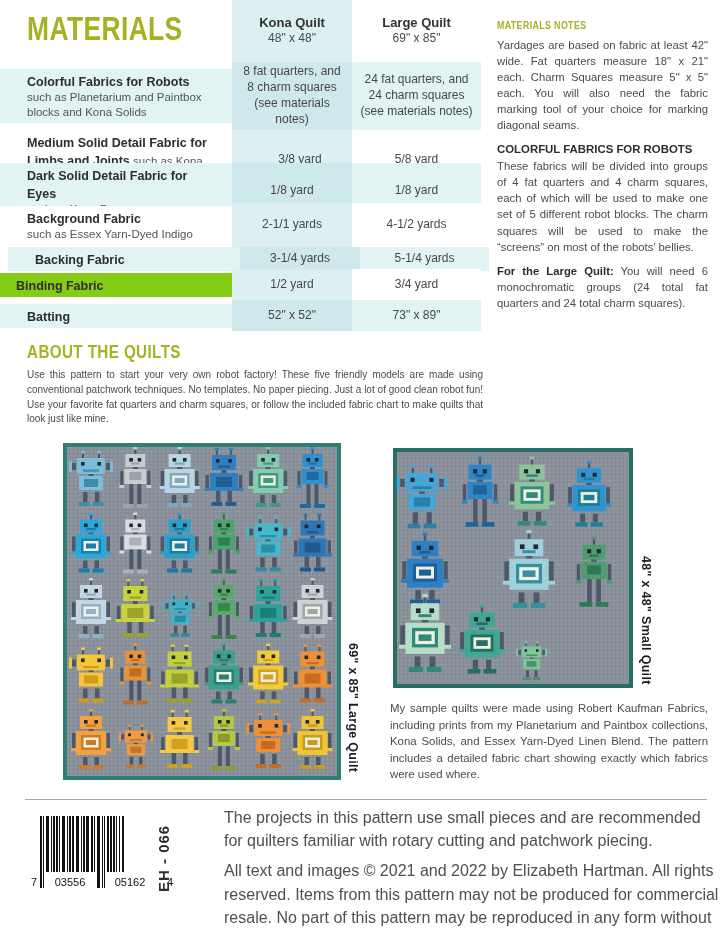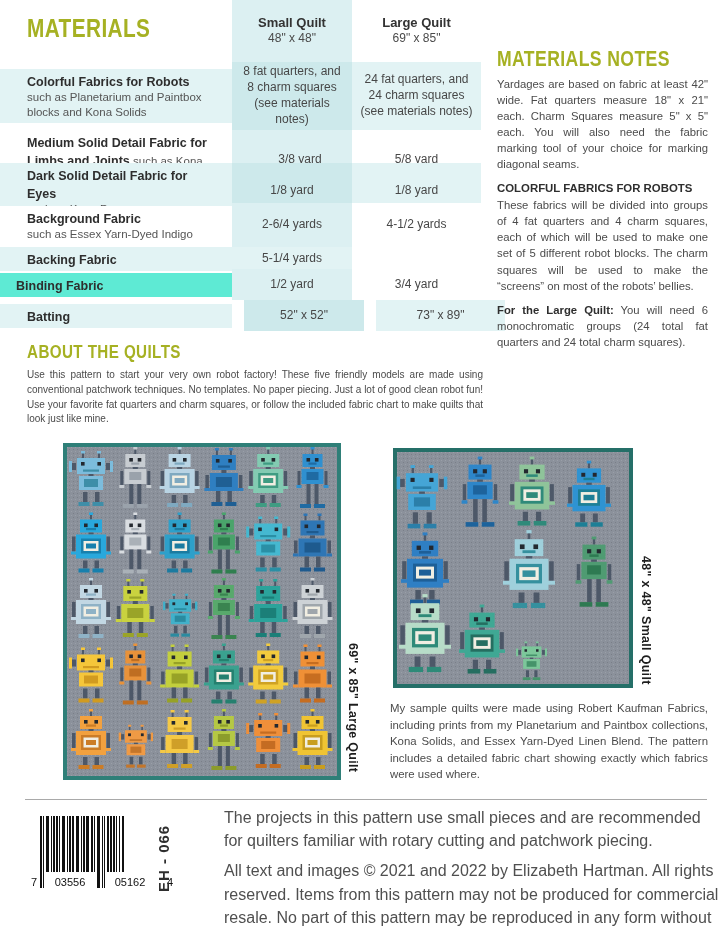--- a/index.html
+++ b/index.html
@@ -20,31 +20,31 @@
   .cx{display:inline-block;transform:scaleX(.8);transform-origin:0 60%;letter-spacing:.5px;white-space:nowrap;}
 
   
   .mtable{position:absolute;left:0;top:0;width:481px;}
   .mrow{display:grid;grid-template-columns:232px 120px 129px;align-items:center;}
   .mhead{height:62px;}
   .mhead .hcell{height:100%;display:flex;flex-direction:column;justify-content:center;text-align:center;}
   .mhead .hname{font-weight:bold;font-size:13px;color:var(--ink);line-height:1.25;}
   .mhead .hsize{font-size:12px;color:#4a4a4a;line-height:1.3;}
   .mhead .titlecell{display:flex;align-items:flex-end;padding:0 0 6px 27px;}
-  .h-materials{font-size:26px;}
+  .h-materials{font-size:33px;}
   .labelcell{padding:3px 12px 3px 27px;}
   .rowtitle{font-weight:bold;font-size:12.5px;color:#2e2e2e;line-height:1.28;}
   .rownote{font-size:11.5px;color:#555;line-height:1.28;}
   .rownote.inline{display:inline;font-weight:normal;}
   .vcell{text-align:center;font-size:12px;line-height:1.32;color:#474747;white-space:pre-line;padding:2px 4px;}
   
 
   
   .notes{position:absolute;left:497px;top:20px;width:211px;font-size:11.3px;line-height:1.42;text-align:justify;color:#4b4b4b;}
-  .notes .gt{font-size:22px;margin-bottom:6px;margin-top:28px;}
+  .notes .gt{font-size:11px;margin-bottom:6px;}
   .notes p{margin-bottom:8px;}
   .notes .subhead{font-weight:bold;color:#2e2e2e;font-size:11.4px;text-align:left;margin:2px 0 1px 0;}
   .lead{font-weight:bold;color:#2e2e2e;}
 
   
   .about{position:absolute;left:27px;top:342px;width:456px;}
   .about .gt{font-size:19px;margin-bottom:7px;}
   .about p{font-size:10px;line-height:1.48;text-align:justify;color:#4b4b4b;}
 
   
@@ -70,21 +70,21 @@
 <body>
 
 <div class="page">
 
   <div class="mtable">
     <div class="mrow mhead">
       <div class="titlecell">
         <div class="gt h-materials"><span class="cx">MATERIALS</span></div>
       </div>
       <div class="hcell" style="background:var(--band);">
-        <div class="hname">Small Quilt</div>
+        <div class="hname">Kona Quilt</div>
         <div class="hsize">48" x 48"</div>
       </div>
       <div class="hcell">
         <div class="hname">Large Quilt</div>
         <div class="hsize">69" x 85"</div>
       </div>
     </div>
     <div id="mtable-rows">
         <div class="mrow" style="height: 68px;">
           <div class="labelcell" style="background: rgb(226, 243, 244);"><span class="rowtitle">Colorful Fabrics for Robots</span><span class="rownote" style="display: block;">such as Planetarium and Paintbox blocks and Kona Solids</span></div>
@@ -100,33 +100,34 @@
           <div class="vcell" style="background: rgb(220, 240, 242); height: 100%; display: flex; align-items: center; justify-content: center; padding-left: 20px;">3/8 yard</div>
           <div class="vcell" style="background: rgb(255, 255, 255); height: 100%; display: flex; align-items: center; justify-content: center;">5/8 yard</div>
         </div>
         <div class="mrow" style="height: 40px;">
           <div class="labelcell" style="background: rgb(226, 243, 244);"><span class="rowtitle">Dark Solid Detail Fabric for Eyes</span><span class="rownote" style="display: block;">such as Kona Pepper</span></div>
           <div class="vcell" style="background: rgb(205, 233, 235); height: 100%; display: flex; align-items: center; justify-content: center;">1/8 yard</div>
           <div class="vcell" style="background: rgb(226, 243, 244); height: 100%; display: flex; align-items: center; justify-content: center;">1/8 yard</div>
         </div>
         <div class="mrow" style="height: 44px;">
           <div class="labelcell" style="background: rgb(255, 255, 255);"><span class="rowtitle">Background Fabric</span><span class="rownote" style="display: block;">such as Essex Yarn-Dyed Indigo</span></div>
-          <div class="vcell" style="background: rgb(220, 240, 242); height: 100%; display: flex; align-items: center; justify-content: center;">2-6/4 yards</div>
+          <div class="vcell" style="background: rgb(220, 240, 242); height: 100%; display: flex; align-items: center; justify-content: center;">2-1/1 yards</div>
           <div class="vcell" style="background: rgb(255, 255, 255); height: 100%; display: flex; align-items: center; justify-content: center;">4-1/2 yards</div>
         </div>
-        <div class="mrow" style="height: 22px;">
+        <div class="mrow" style="height: 22px; padding-left: 8px;">
           <div class="labelcell" style="background: rgb(226, 243, 244);"><span class="rowtitle">Backing Fabric</span></div>
+          <div class="vcell" style="background: rgb(205, 233, 235); height: 100%; display: flex; align-items: center; justify-content: center;">3-1/4 yards</div>
           <div class="vcell" style="background: rgb(226, 243, 244); height: 100%; display: flex; align-items: center; justify-content: center;">5-1/4 yards</div>
         </div>
         <div class="mrow" style="height: 31px;">
-          <div class="labelcell" style="background: #5eead4; padding-left: 16px;"><span class="rowtitle">Binding Fabric</span></div>
+          <div class="labelcell" style="background: #84cc16; padding-left: 16px;"><span class="rowtitle">Binding Fabric</span></div>
           <div class="vcell" style="background: rgb(220, 240, 242); height: 100%; display: flex; align-items: center; justify-content: center;">1/2 yard</div>
           <div class="vcell" style="background: rgb(255, 255, 255); height: 100%; display: flex; align-items: center; justify-content: center;">3/4 yard</div>
         </div>
-        <div class="mrow" style="height: 31px; gap: 12px;">
+        <div class="mrow" style="height: 31px;">
           <div class="labelcell" style="background: rgb(226, 243, 244);"><span class="rowtitle">Batting</span></div>
           <div class="vcell" style="background: rgb(205, 233, 235); height: 100%; display: flex; align-items: center; justify-content: center;">52" x 52"</div>
           <div class="vcell" style="background: rgb(226, 243, 244); height: 100%; display: flex; align-items: center; justify-content: center;">73" x 89"</div>
         </div>
       </div>
   </div>
 
   <div class="notes">
     <div class="gt"><span class="cx">MATERIALS NOTES</span></div>
     <p>Yardages are based on fabric at least 42" wide. Fat quarters measure 18" x 21" each. Charm Squares measure 5" x 5" each. You will also need the fabric marking tool of your choice for marking diagonal seams.</p>

